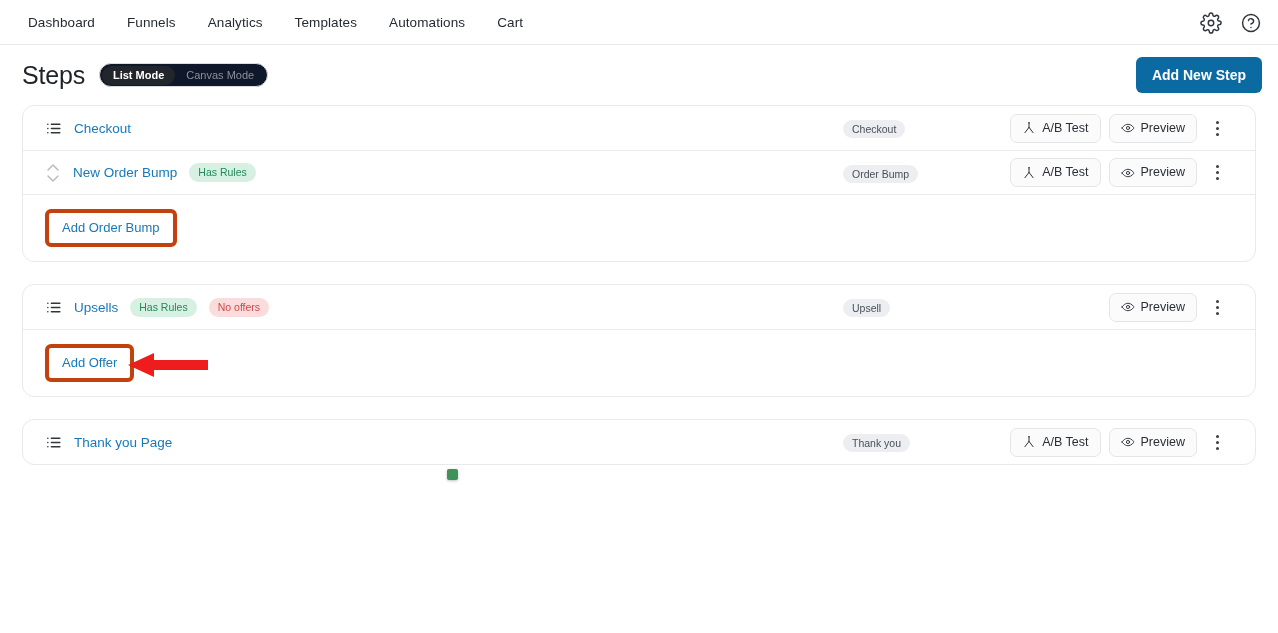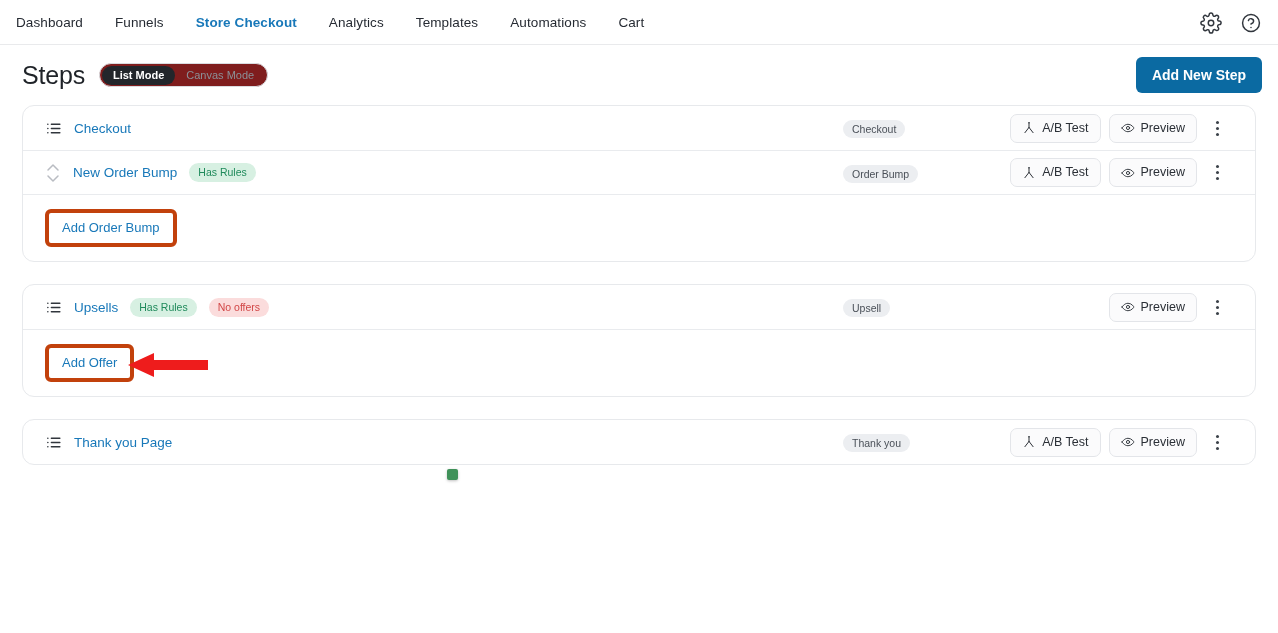--- a/index.html
+++ b/index.html
@@ -16,20 +16,21 @@
     position: relative;
     height: 45px;
     border-bottom: 1px solid #e9eaec;
     display: flex;
     align-items: center;
     background: #ffffff;
   }
   .nav-items {
     display: flex;
     align-items: center;
+    padding-left: 12px;
   }
   .nav-item {
     font-size: 13.5px;
     color: #262b33;
     padding: 6px 16px;
     cursor: pointer;
     white-space: nowrap;
     letter-spacing: .1px;
   }
   .nav-item.active { color: #1878b9; font-weight: 600; }
@@ -59,21 +60,21 @@
     font-weight: 400;
     letter-spacing: -.2px;
     margin-right: 14px;
   }
   .mode-toggle {
     display: inline-flex;
     align-items: center;
     border: 1px solid #d9dce0;
     border-radius: 999px;
     padding: 2px;
-    background: #7f1d1d;
+    background: #0f172a;
     height: 24px;
   }
   .mode-btn {
     font-size: 11px;
     font-weight: 700;
     border-radius: 999px;
     padding: 3px 11px;
     color: #8b9097;
     cursor: pointer;
     line-height: 13px;
@@ -237,21 +238,20 @@
 </style>
 </head>
 <body>
 
 <div class="stage">
 
   <div class="topnav">
     <div class="nav-items" id="nav-items">
         <div class="nav-item">Dashboard</div>
         <div class="nav-item">Funnels</div>
-        <div class="nav-item active">Store Checkout</div>
         <div class="nav-item">Analytics</div>
         <div class="nav-item">Templates</div>
         <div class="nav-item">Automations</div>
         <div class="nav-item">Cart</div>
       </div>
 
     <div class="nav-right">
       <span title="settings">
         <svg class="nav-icon" viewBox="0 0 24 24" fill="none" stroke="#31363d" stroke-width="1.6" stroke-linecap="round" stroke-linejoin="round">
           <circle cx="12" cy="12" r="3"></circle>

